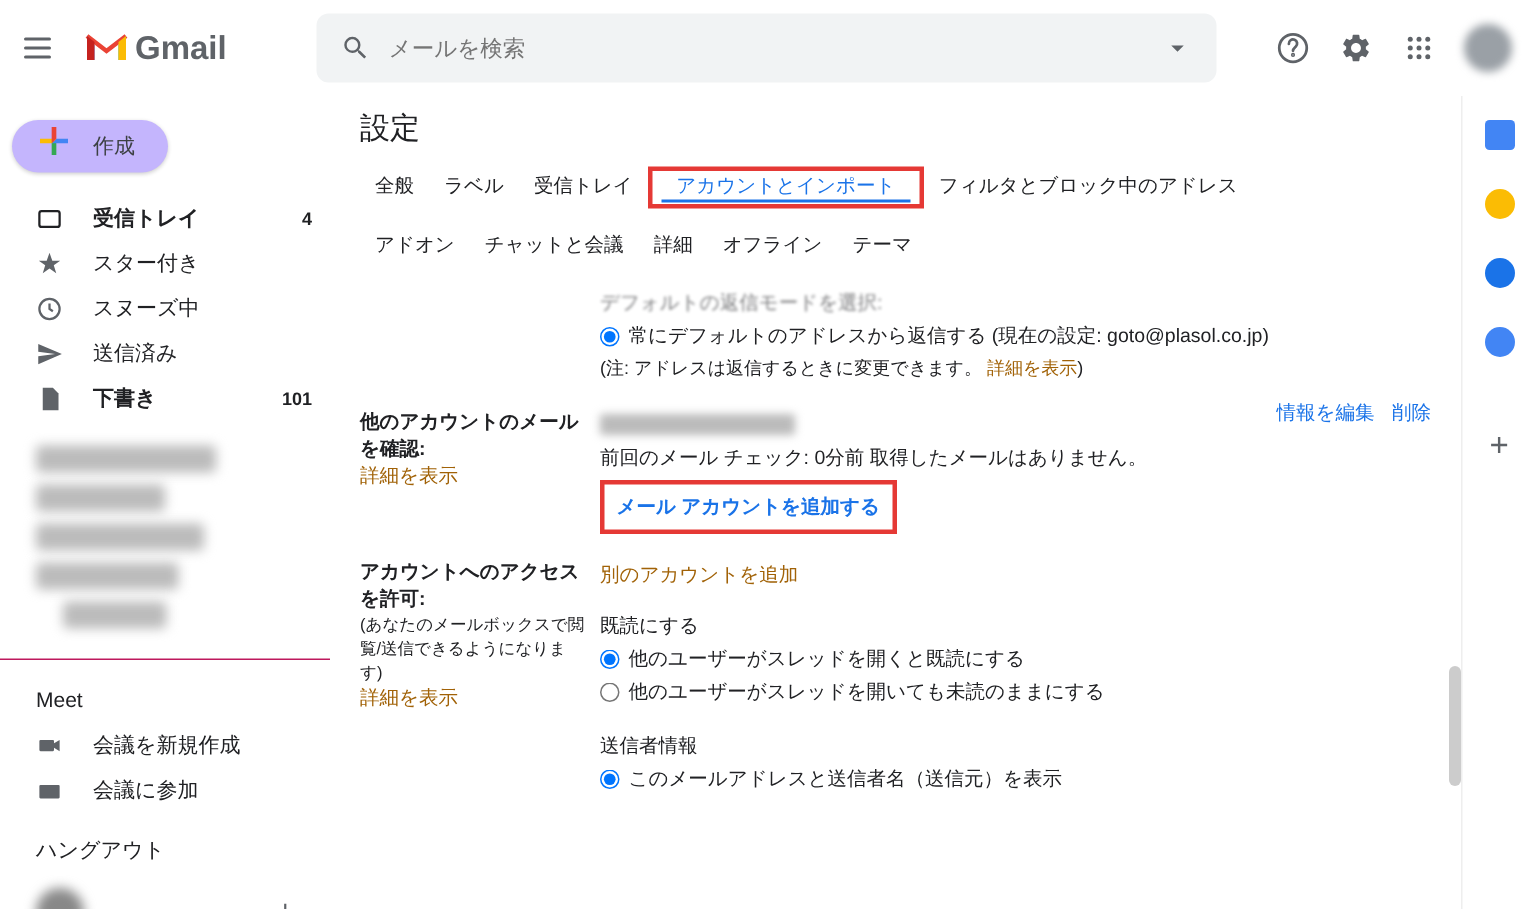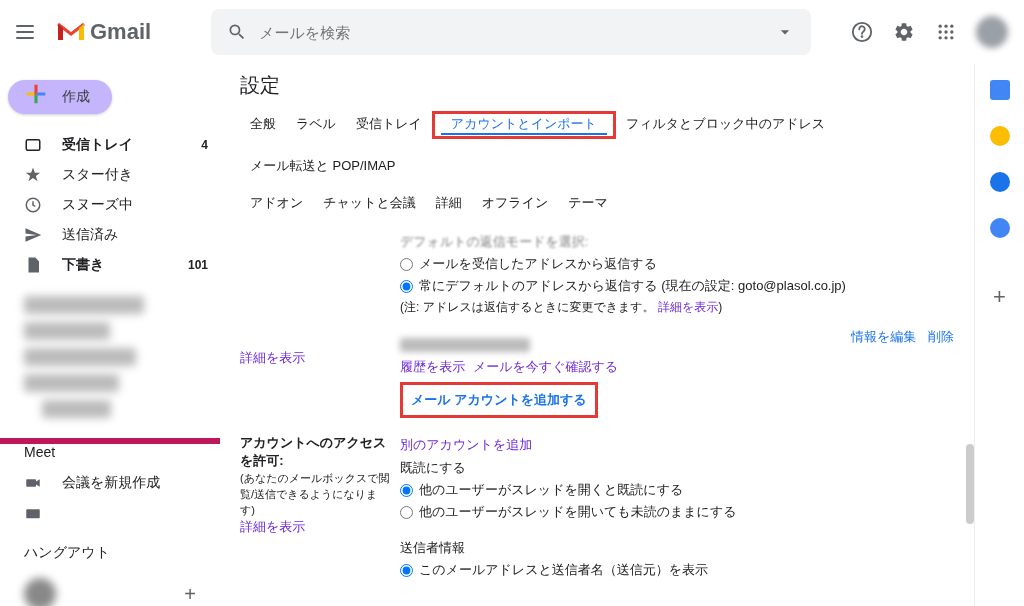--- a/index.html
+++ b/index.html
@@ -29,21 +29,21 @@
     .compose-text { font-size: 14px; color: #3c4043; }
     .nav-list { list-style: none; }
     .nav-item { display: flex; align-items: center; padding: 6px 12px 6px 24px; border-radius: 0 16px 16px 0; cursor: pointer; font-size: 14px; color: #202124; }
     .nav-item.active { font-weight: bold; }
     .nav-item .nav-icon { width: 20px; margin-right: 18px; color: #5f6368; display: flex; }
     .nav-item .nav-label { flex: 1; }
     .nav-item .nav-count { font-size: 12px; color: #5f6368; }
     .nav-item.active .nav-count { font-weight: bold; color: #202124; }
     .blurred-items { padding: 8px 24px; }
     .blurred-item { height: 18px; margin: 8px 0; background: #bbb; filter: blur(4px); border-radius: 3px; }
-    .meet-section { border-top: 6px solid #be185d; padding: 0 0 4px; margin-top: 4px; }
+    .meet-section { border-top: 1px solid #be185d; padding: 18px 0 4px; margin-top: 4px; }
     .section-title { padding: 0 24px 8px; font-size: 14px; font-weight: 500; color: #202124; }
     .hangout-section { padding: 12px 0 4px; }
     .hangout-user { display: flex; align-items: center; padding: 8px 24px; justify-content: space-between; }
     .hangout-avatar { width: 32px; height: 32px; border-radius: 50%; background: #888; filter: blur(4px); }
     .hangout-plus { font-size: 20px; color: #5f6368; cursor: pointer; }
     
     
     .main { flex: 1; display: flex; overflow: hidden; }
     .content { flex: 1; padding: 8px 20px 0 20px; overflow-y: auto; position: relative; }
     .settings-title { font-size: 20px; font-weight: 400; margin-bottom: 12px; }
@@ -52,21 +52,21 @@
     .tab.inactive { color: #202124; }
     .tab.selected { color: #1a73e8; border-bottom: 2px solid #1a73e8; padding-bottom: 2px; }
     .tab-highlight { border: 3px solid #e53935; padding: 1px 6px 3px; }
     
     .settings-body { margin-top: 14px; font-size: 13px; }
     .setting-row { display: flex; padding: 8px 0; align-items: flex-start; border-bottom: 0px solid #eee; }
     .setting-label { width: 160px; font-weight: bold; padding-right: 8px; }
     .setting-value { flex: 1; line-height: 1.7; }
     .radio-line { display: flex; align-items: center; gap: 6px; }
     .radio-line input { margin: 0; }
-    .link { color: #6d28d9; cursor: pointer; }
+    .link { color: #a16207; cursor: pointer; }
     .note { color: #202124; font-size: 12px; }
     .blurred-inline { display: inline-block; width: 130px; height: 14px; background: #bbb; filter: blur(3px); vertical-align: middle; border-radius: 2px; }
     .action-links { position: absolute; right: 0; top: 0; }
     .action-links a { color: #1a73e8; margin-left: 8px; cursor: pointer; }
     .bold { font-weight: normal; }
     .add-account { border: 3px solid #e53935; padding: 4px 8px; display: inline-block; margin-top: 4px; }
     .add-account a { color: #1a73e8; font-weight: bold; }
     
     
     .right-rail { width: 50px; display: flex; flex-direction: column; align-items: center; padding-top: 16px; gap: 26px; border-left: 1px solid #eee; }
@@ -211,20 +211,21 @@
               </svg>
             </span>
           <span class="nav-label">会議を新規作成</span>
         </div>
         <div class="nav-item">
           <span class="nav-icon">
               <svg width="18" height="18" viewBox="0 0 24 24" fill="#5f6368">
                 <rect x="3" y="7" width="18" height="12" rx="1"></rect>
               </svg>
             </span>
+          <span class="nav-label">会議に参加</span>
         </div>
       </div>
       <div class="hangout-section">
         <div class="section-title">ハングアウト</div>
         <div class="hangout-user">
           <div class="hangout-avatar"></div>
           <span class="hangout-plus">+</span>
         </div>
       </div>
     </div>
@@ -232,80 +233,72 @@
     <div class="main">
       <div class="content">
         <div class="settings-title">設定</div>
 
         <div class="tabs">
           <span class="tab inactive">全般</span>
           <span class="tab inactive">ラベル</span>
           <span class="tab inactive">受信トレイ</span>
           <span class="tab-highlight"><span class="tab selected">アカウントとインポート</span></span>
           <span class="tab inactive">フィルタとブロック中のアドレス</span>
-          <span class="tab inactive">メール転送と POP/IMAP</span>
         </div>
         <div class="tabs" style="margin-top:10px">
           <span class="tab inactive">アドオン</span>
           <span class="tab inactive">チャットと会議</span>
           <span class="tab inactive">詳細</span>
           <span class="tab inactive">オフライン</span>
           <span class="tab inactive">テーマ</span>
         </div>
 
         <div class="settings-body">
 
           <div class="setting-row" style="padding-top:0">
             <div class="setting-label"></div>
             <div class="setting-value">
               <div class="bold" style="filter:blur(1px);opacity:.6">デフォルトの返信モードを選択:</div>
               <div class="radio-line">
-                <input type="radio" name="reply" style="">
-                <span>メールを受信したアドレスから返信する</span>
-              </div>
-              <div class="radio-line">
                 <input type="radio" name="reply" checked="" style="">
                 <span><span>常にデフォルトのアドレスから返信する</span> <span>(現在の設定: goto@plasol.co.jp)</span></span>
               </div>
               <div class="note">
                 <span>(注: アドレスは返信するときに変更できます。</span> <a class="link">詳細を表示</a><span>)</span>
               </div>
             </div>
           </div>
 
           <div class="setting-row" style="position:relative">
             <div class="setting-label">
-              <br>
+              <span>他のアカウントのメールを確認:</span><br>
               <a class="link" style="font-weight:normal">詳細を表示</a>
             </div>
             <div class="setting-value">
               <div><span class="blurred-inline"></span></div>
-              <div>
-                <a class="link">履歴を表示</a>
-                <a class="link" style="margin-left:4px">メールを今すぐ確認する</a>
-              </div>
+              <div>前回のメール チェック: 0分前 取得したメールはありません。</div>
               <div class="add-account">
                 <a>メール アカウントを追加する</a>
               </div>
               <div class="action-links">
                 <a>情報を編集</a>
                 <a>削除</a>
               </div>
             </div>
           </div>
 
           <div class="setting-row">
             <div class="setting-label">
               <span>アカウントへのアクセスを許可:</span><br>
               <span style="font-weight:normal;font-size:11px">(あなたのメールボックスで閲覧/送信できるようになります)</span><br>
               <a class="link" style="font-weight:normal">詳細を表示</a>
             </div>
             <div class="setting-value">
               <div><a class="link bold">別のアカウントを追加</a></div>
-              <div style="margin-top:1px" class="bold">既読にする</div>
+              <div style="margin-top:12px" class="bold">既読にする</div>
               <div class="radio-line">
                 <input type="radio" name="thread" checked="" style="">
                 <span class="bold">他のユーザーがスレッドを開くと既読にする</span>
               </div>
               <div class="radio-line">
                 <input type="radio" name="thread" style="">
                 <span class="bold">他のユーザーがスレッドを開いても未読のままにする</span>
               </div>
               <div style="margin-top:14px" class="bold">送信者情報</div>
               <div class="radio-line">

